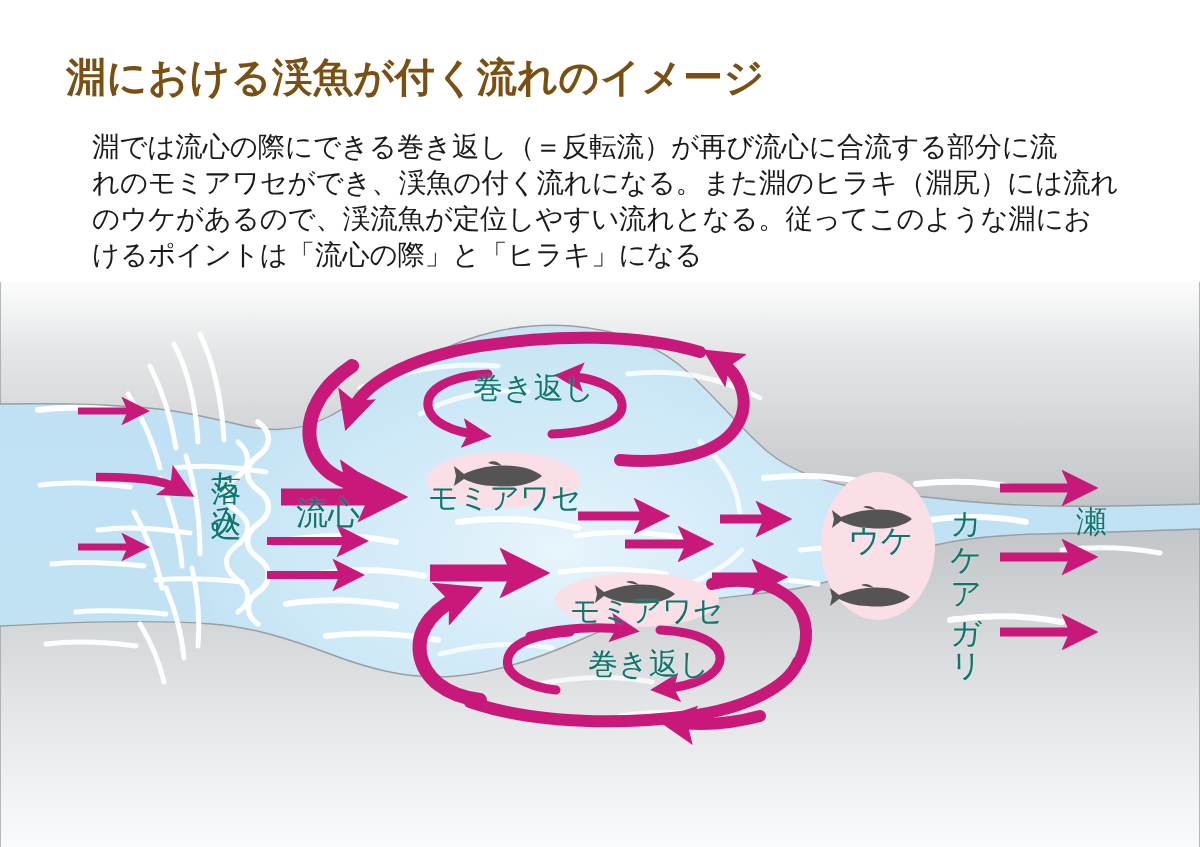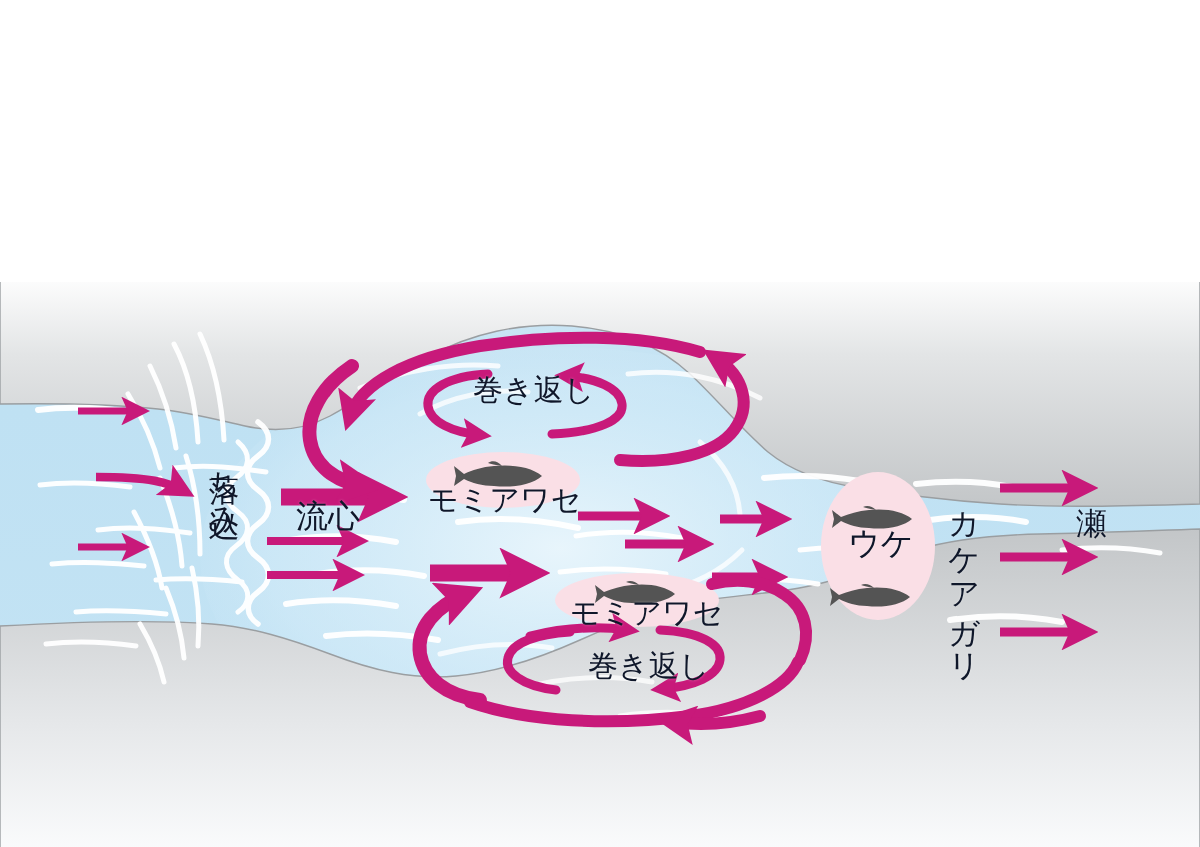--- a/index.html
+++ b/index.html
@@ -30,40 +30,49 @@
     font-family:"DejaVu Sans","Liberation Sans",sans-serif;
   }
   .body-text div{white-space:nowrap;}
 
   
   .diagram{position:absolute;left:0;top:282px;width:1200px;height:565px;}
   .diagram svg{display:block;}
 
   .lbl{
     position:absolute;
-    font-family:Liberation Serif, serif;
-    color:#0f172a;
+    font-family:Liberation Mono, monospace;
+    color:#0f766e;
     font-size:30px;
     font-weight:500;
     white-space:nowrap;
     line-height:1;
     text-shadow:0 0 3px rgba(255,255,255,.35);
   }
   .lbl.vert{
     writing-mode:vertical-rl;
     text-orientation:upright;
     white-space:nowrap;
     line-height:1.02;
   }
 </style>
 </head>
 <body>
 
 <div id="root">
 
+  <div class="header">
+    <div class="title">淵における渓魚が付く流れのイメージ</div>
+    <div class="body-text">
+      <div>淵では流心の際にできる巻き返し（＝反転流）が再び流心に合流する部分に流</div>
+      <div>れのモミアワセができ、渓魚の付く流れになる。また淵のヒラキ（淵尻）には流れ</div>
+      <div>のウケがあるので、渓流魚が定位しやすい流れとなる。従ってこのような淵にお</div>
+      <div>けるポイントは「流心の際」と「ヒラキ」になる</div>
+    </div>
+  </div>
 
   <div class="diagram">
     <svg width="1200" height="565" viewBox="0 0 1200 565">
       <defs>
         <linearGradient id="gUpperBank" x1="0" y1="0" x2="0" y2="1">
           <stop offset="0%" stop-color="#ffffff"></stop>
           <stop offset="35%" stop-color="#e3e5e6"></stop>
           <stop offset="100%" stop-color="#c3c6c8"></stop>
         </linearGradient>
         <linearGradient id="gLowerBank" x1="0" y1="0" x2="0" y2="1">

